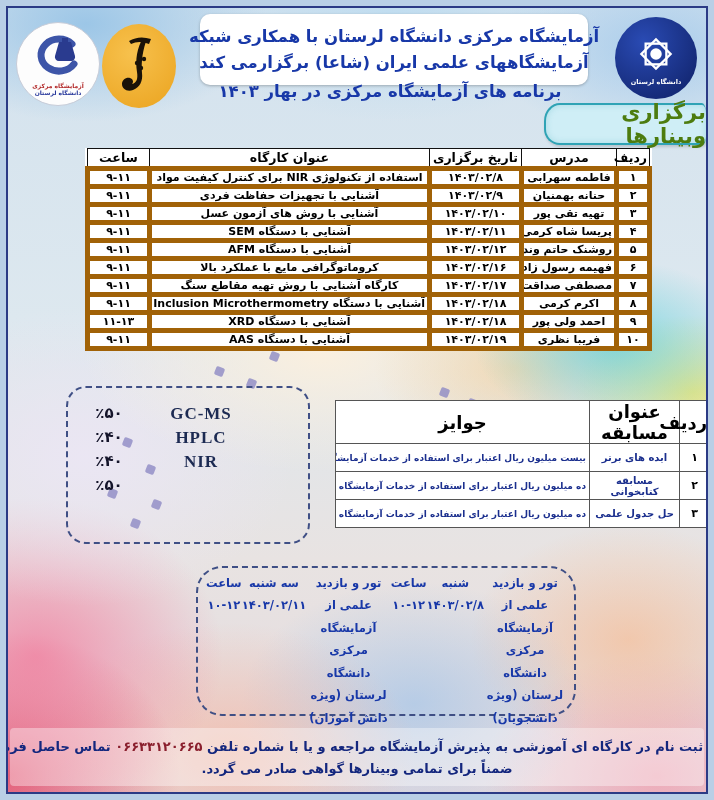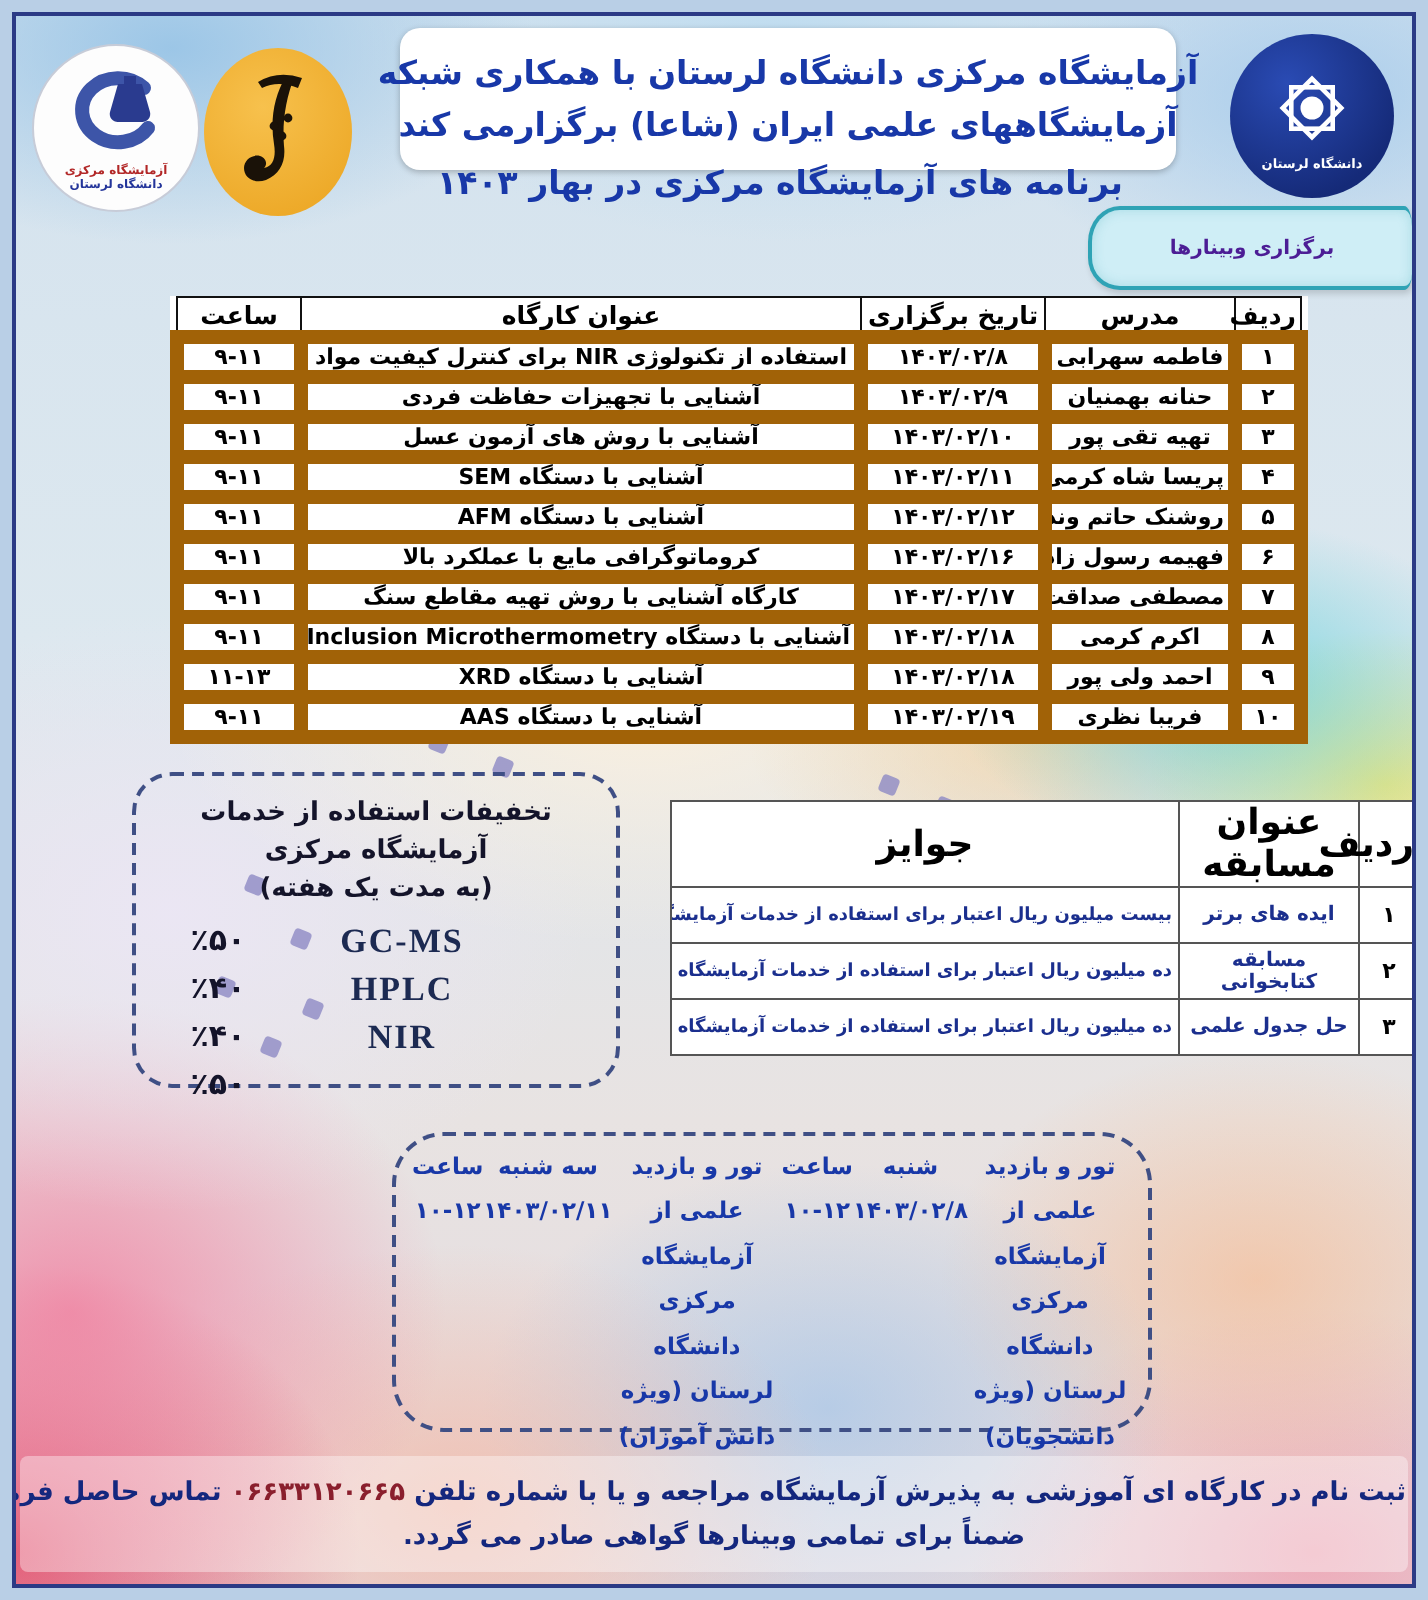--- a/index.html
+++ b/index.html
@@ -46,29 +46,29 @@
     display:flex; flex-direction:column; align-items:center; justify-content:center; padding:10px 8px; z-index:4;}
   .header-box .hline{color:#1838a8; font-weight:bold; font-size:16.5px; line-height:1.55; text-align:center; white-space:nowrap;}
   .subtitle{position:absolute; top:82px; left:170px; width:440px; text-align:center;
     color:#1838a8; font-weight:bold; font-size:16.5px; z-index:4;}
 
   
   .ribbon{position:absolute; background:#cfeef6; border:2px solid #2fa3b5; border-right:none;
     border-radius:16px 4px 4px 16px / 18px 10px 8px 16px;
     display:flex; align-items:center; justify-content:center; z-index:6;
     box-shadow:inset 0 0 6px rgba(47,163,181,.25), 1px 2px 3px rgba(0,0,0,.15);}
-  .ribbon-webinars{top:103px; right:8px; width:162px; height:42px; color:#4c1d95; font-weight:bold; font-size:10px;}
+  .ribbon-webinars{top:103px; right:8px; width:162px; height:42px; color:#4d7c0f; font-weight:bold; font-size:21px;}
   .ribbon-competition{top:360px; right:8px; width:86px; height:42px; color:#8a1f2d; font-weight:bold; font-size:15px;}
 
   
   table{border-collapse:collapse; background:#fff;}
   .webinars-table{position:absolute; top:148px; left:85px; width:562px; z-index:4;
     border:1.5px solid #111; table-layout:fixed;}
   .webinars-table th{border:1px solid #111; font-size:12.5px; font-weight:bold; color:#000; height:20px; padding:0 2px;}
-  .webinars-table td{border:7px solid #a16207; font-size:11px; font-weight:bold; color:#000; height:16px; padding:0 2px; text-align:center; white-space:nowrap; overflow:hidden;}
+  .webinars-table td{border:5px solid #a16207; font-size:11px; font-weight:bold; color:#000; height:16px; padding:0 2px; text-align:center; white-space:nowrap; overflow:hidden;}
   td.c-date, td.c-time{direction:ltr; unicode-bidi:isolate;}
 
   
   .competition-table{position:absolute; top:400px; left:335px; width:375px; z-index:4;
     border:1.5px solid #333; table-layout:fixed;}
   .competition-table th{border:1px solid #555; font-size:18px; font-weight:bold; color:#000; height:28px; padding:0 2px;text-align:center;}
   .competition-table td{border:1px solid #555; font-weight:bold; height:28px; padding:0 3px; text-align:center;}
   .competition-table td.c-no{font-size:11px; color:#000;}
   .competition-table td.c-title{font-size:10px; color:#1b2f8e;}
   .competition-table td.c-prize{font-size:9px; color:#1b2f8e; white-space:nowrap; overflow:hidden;}
@@ -282,24 +282,20 @@
         </tr>
         <tr>
           <td class="c-no">۳</td>
           <td class="c-title">حل جدول علمی</td>
           <td class="c-prize">ده میلیون ریال اعتبار برای استفاده از خدمات آزمایشگاه مرکزی (۵ نفر)</td>
         </tr>
       </tbody>
   </table>
 
   <div class="discount-box">
-    <div class="discount-title">
-      <div>تخفیفات استفاده از خدمات آزمایشگاه مرکزی</div>
-      <div>(به مدت یک هفته)</div>
-    </div>
     <div class="discount-items">
         <div class="discount-row">
           <span class="discount-percent">٪۵۰</span>
           <span class="discount-name">GC-MS</span>
         </div>
         <div class="discount-row">
           <span class="discount-percent">٪۴۰</span>
           <span class="discount-name">HPLC</span>
         </div>
         <div class="discount-row">

